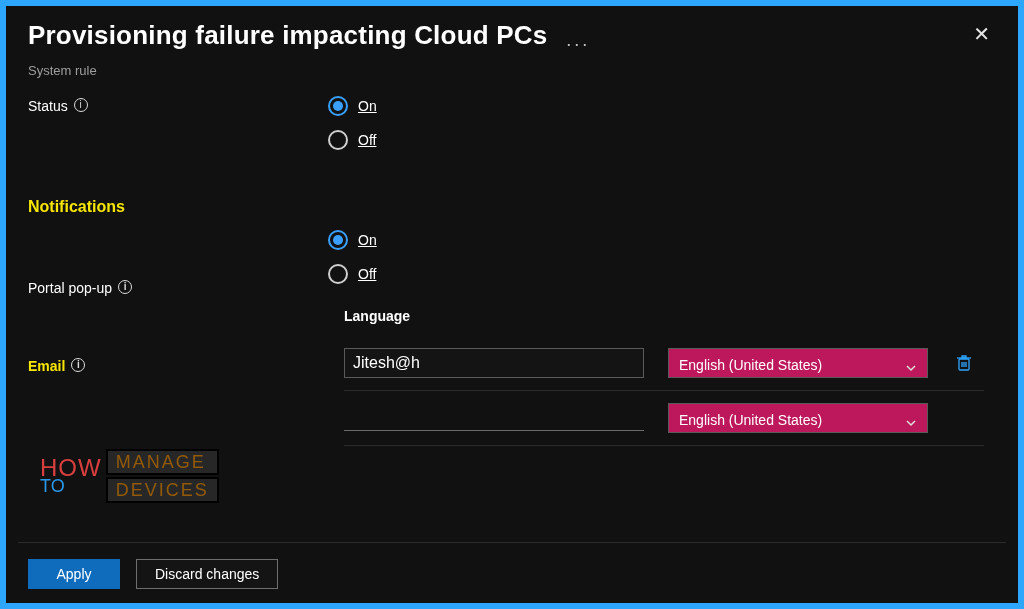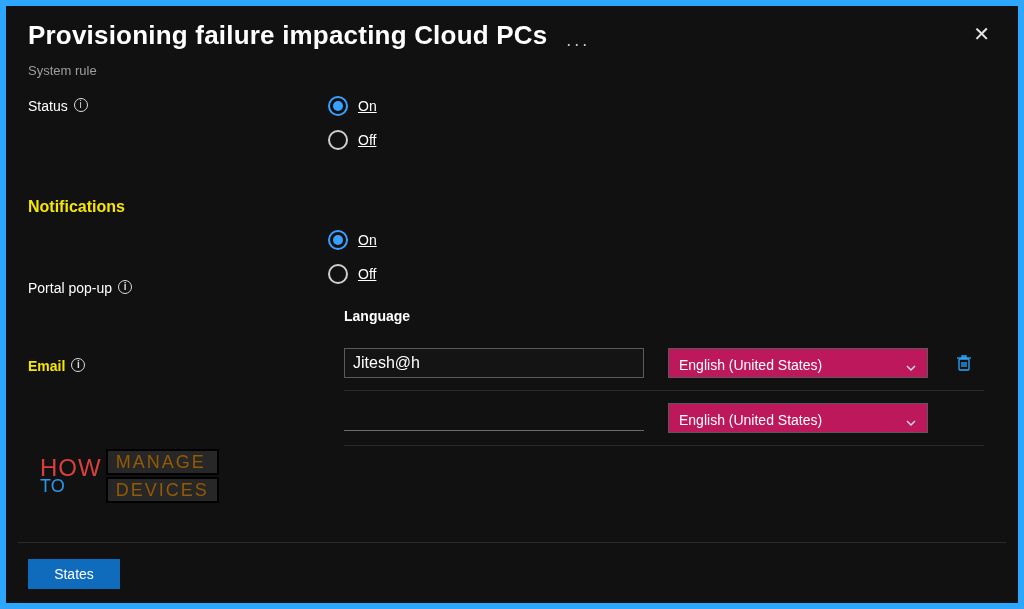--- a/index.html
+++ b/index.html
@@ -247,15 +247,16 @@
       <span class="wm-to">TO</span>
     </div>
     <div style="display:flex;flex-direction:column;gap:2px;">
       <span class="wm-box">MANAGE</span>
       <span class="wm-box">DEVICES</span>
     </div>
   </div>
 
   <div class="footer-sep"></div>
   <div class="footer">
-    <div class="btn btn-primary">States</div>
+    <div class="btn btn-primary">Apply</div>
+    <div class="btn btn-secondary">Discard changes</div>
   </div>
 </div>
 
 </body></html>

